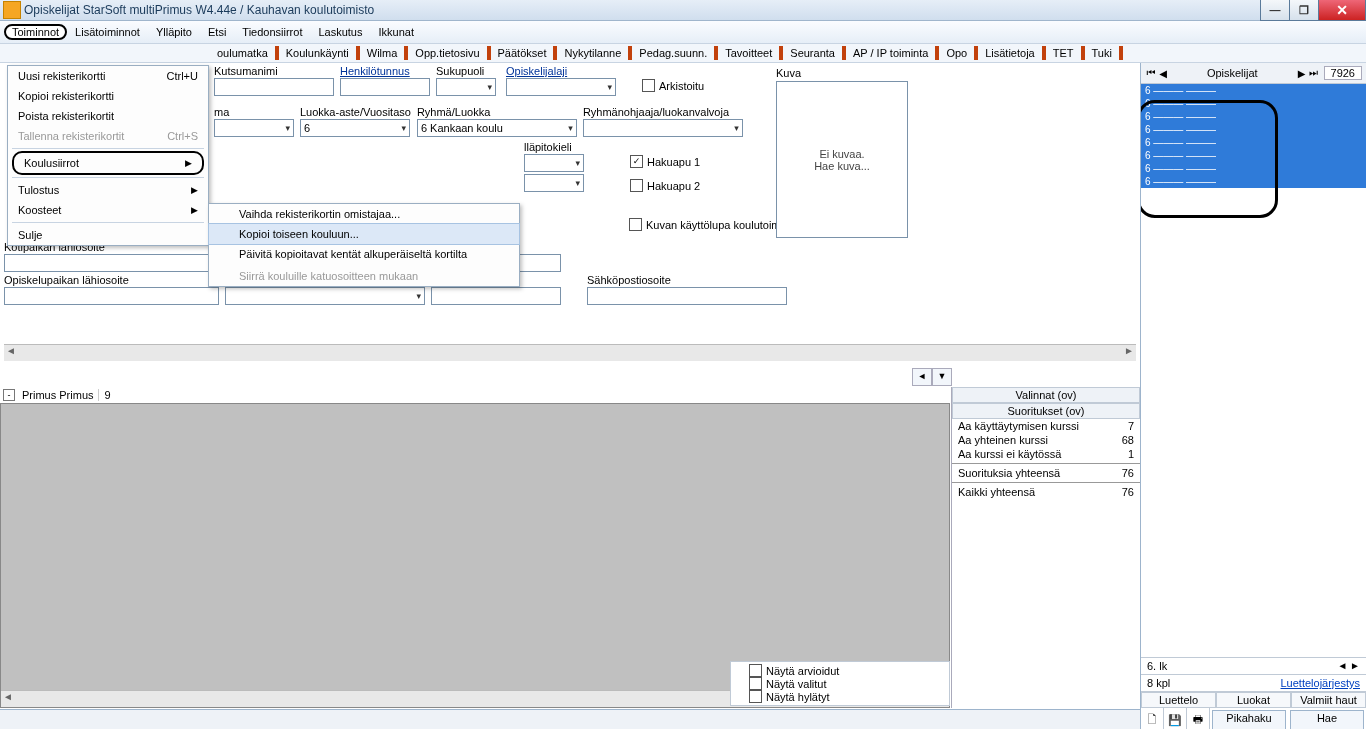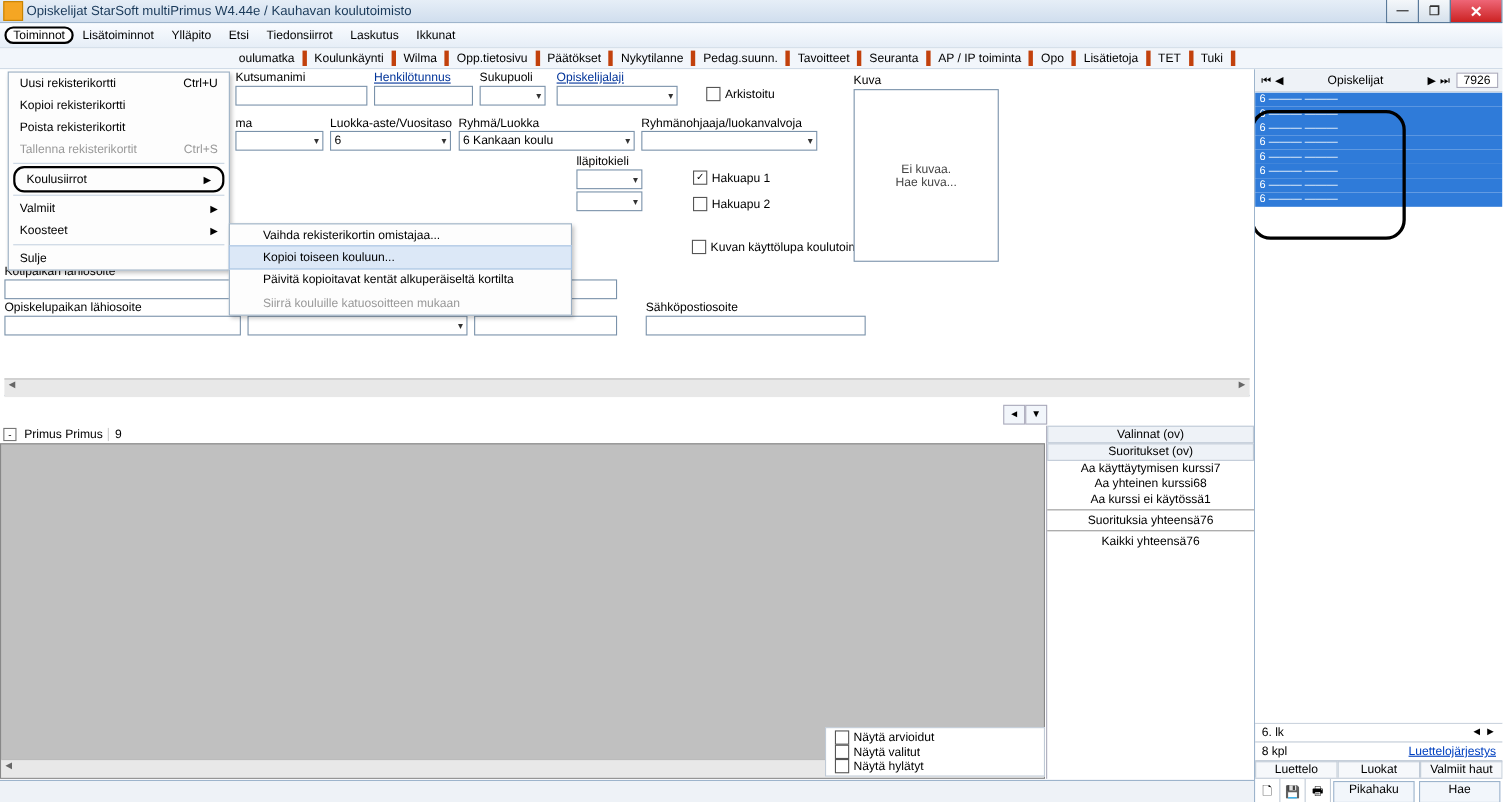--- a/index.html
+++ b/index.html
@@ -39,23 +39,23 @@
 .submenu{position:absolute;left:208px;top:140px;width:310px;background:#fdfdfd;border:1px solid #9aaec2;box-shadow:2px 2px 4px rgba(0,0,0,.25);z-index:60}
 .submenu .si{padding:4px 30px}
 .submenu .si.hl{background:#dce8f7;border:1px solid #a7c3e2;margin:-1px}
 .submenu .si.disabled{color:#999}
 .bottom-tabs{position:absolute;left:0;top:305px;right:0;display:flex;align-items:center;border-top:1px solid #aab;border-bottom:1px solid #aab;background:#f2f6fb;height:18px}
 .bottom-tabs .bt{padding:1px 8px;border-right:1px solid #b0bcca;font-size:11px}
 .tree-row{position:absolute;left:0;top:324px;right:190px;height:16px;background:#fff;border-bottom:1px solid #ccc;display:flex;align-items:center;font-size:11px}
 .graypane{position:absolute;left:0;top:340px;right:190px;bottom:24px;background:#c0c0c0;border:1px solid #888}
 .side-stats{position:absolute;right:0;top:324px;width:188px;bottom:24px;background:#fff;border-left:1px solid #aab;font-size:11px}
 .sh{background:#eef2f7;border:1px solid #c0cad6;text-align:center;padding:1px 0;margin:0}
-.srow{display:flex;justify-content:center;padding:1px 6px}
+.srow{display:flex;justify-content:space-between;padding:1px 6px}
 .sline{height:1px;background:#999;margin:2px 0}
-.chk-stack{position:absolute;right:2px;bottom:26px;width:182px;background:#fff;border:1px solid #c0cad6;padding:2px 8px}
+.chk-stack{position:absolute;right:2px;bottom:26px;width:182px;background:#fff;border:1px solid #c0cad6;padding:2px 18px}
 .footer{position:absolute;left:0;right:0;bottom:0;height:22px;border-top:1px solid #9db4cc;background:#eef2f7;display:flex;align-items:center}
 .right .nav{height:20px;border-bottom:1px solid #c0cad6;display:flex;align-items:center;justify-content:space-between;padding:0 4px;background:#eef2f7}
 .right .nav .arw{font-size:10px;width:12px;text-align:center}
 .right .list{flex:1;background:#fff;overflow:hidden;position:relative}
 .right .list .sel{background:#2f7bd9;color:#fff;padding:0 4px;line-height:13px;font-size:10px;filter:blur(.3px)}
 .circle-anno{position:absolute;left:-4px;top:16px;width:135px;height:112px;border:3px solid #000;border-radius:18px;pointer-events:none;z-index:5}
 .right .meta{padding:2px 6px;font-size:11px;border-top:1px solid #c0cad6}
 .right .meta a{color:#0040c0;text-decoration:underline;float:right}
 .right .rtabs{display:flex;border-top:1px solid #c0cad6}
 .right .rtabs div{flex:1;text-align:center;border:1px solid #c0cad6;border-bottom:none;background:#f6f8fb;padding:1px 0;font-size:11px}
@@ -126,21 +126,21 @@
           <span>Tallenna rekisterikortit</span>
           <span>Ctrl+S</span>
         </div>
       <div class="sep"></div>
       <div class="di circled">
           <span>Koulusiirrot</span>
           <span class="arrow">▶</span>
         </div>
       <div class="sep"></div>
       <div class="di">
-          <span>Valmiit</span>
+          <span>Tulostus</span>
           <span class="arrow">▶</span>
         </div>
       <div class="di">
           <span>Koosteet</span>
           <span class="arrow">▶</span>
         </div>
       <div class="sep"></div>
       <div class="di">
           <span>Sulje</span>
         </div>

